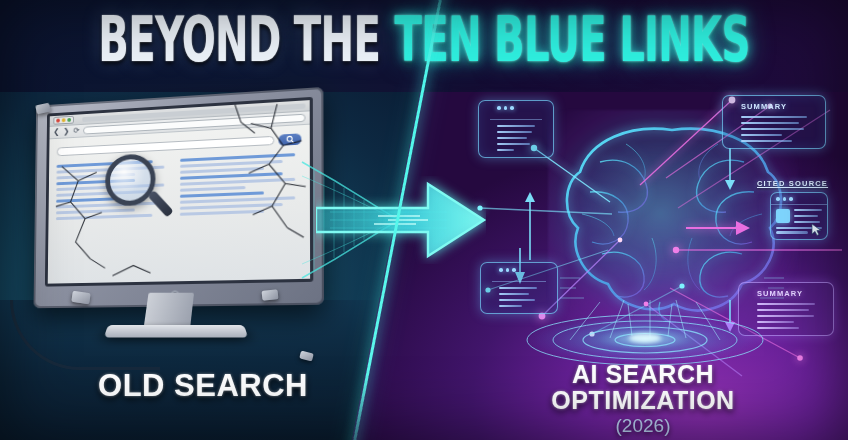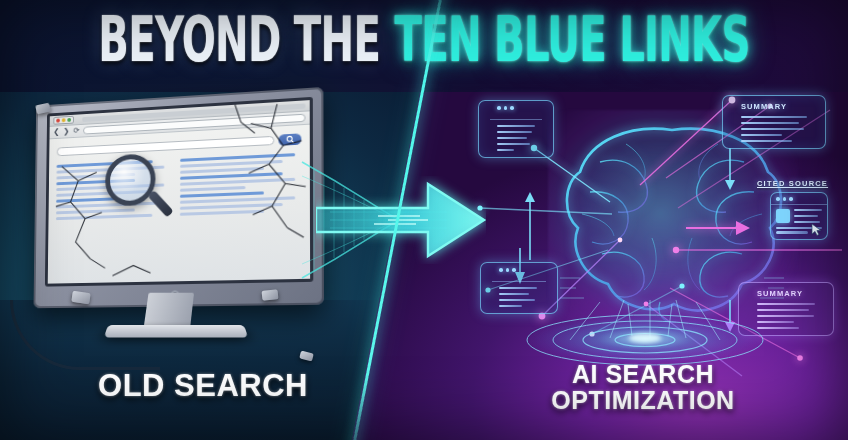--- a/index.html
+++ b/index.html
@@ -567,16 +567,17 @@
     <div class="divider-line"></div>
   </div>
 
   <div class="cap" id="cap-left">
     <div class="cap-main">OLD SEARCH</div>
   </div>
 
   <div class="cap" id="cap-right">
     <div class="cap-main">AI SEARCH</div>
     <div class="cap-main">OPTIMIZATION</div>
+    <div class="cap-sub">(2026)</div>
   </div>
 
   <div class="vignette"></div>
 </div>
 
 </body></html>

